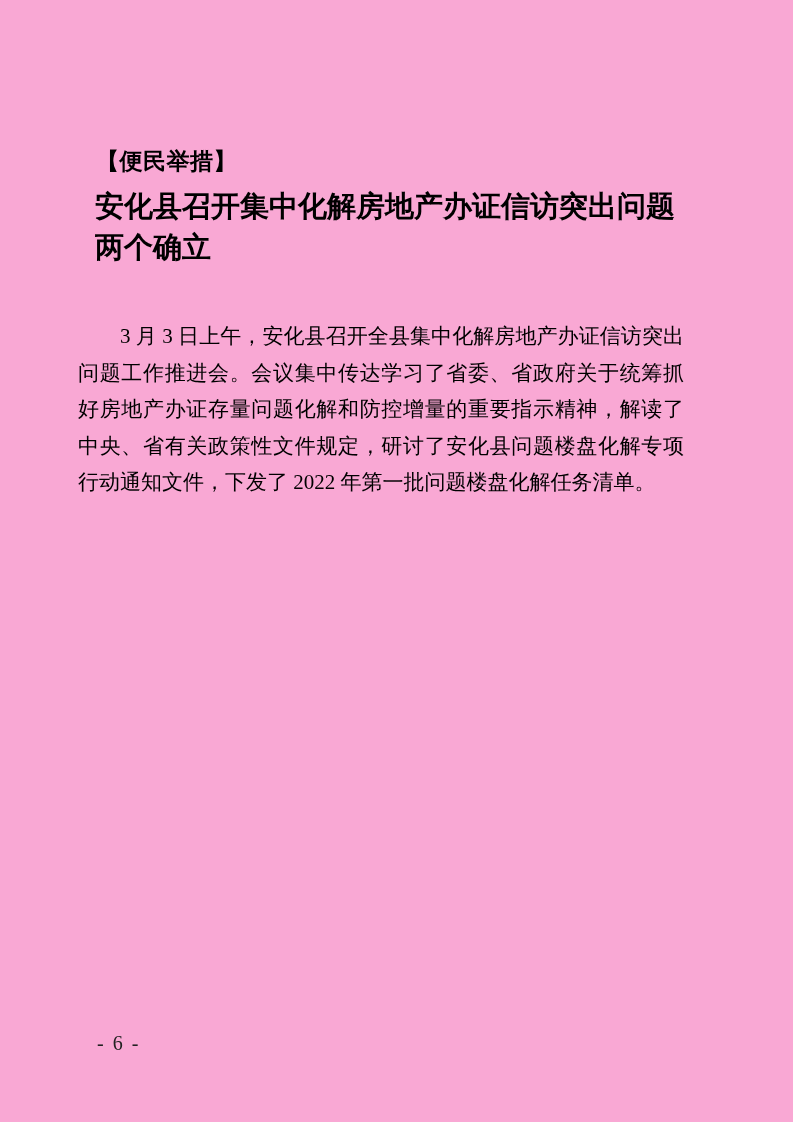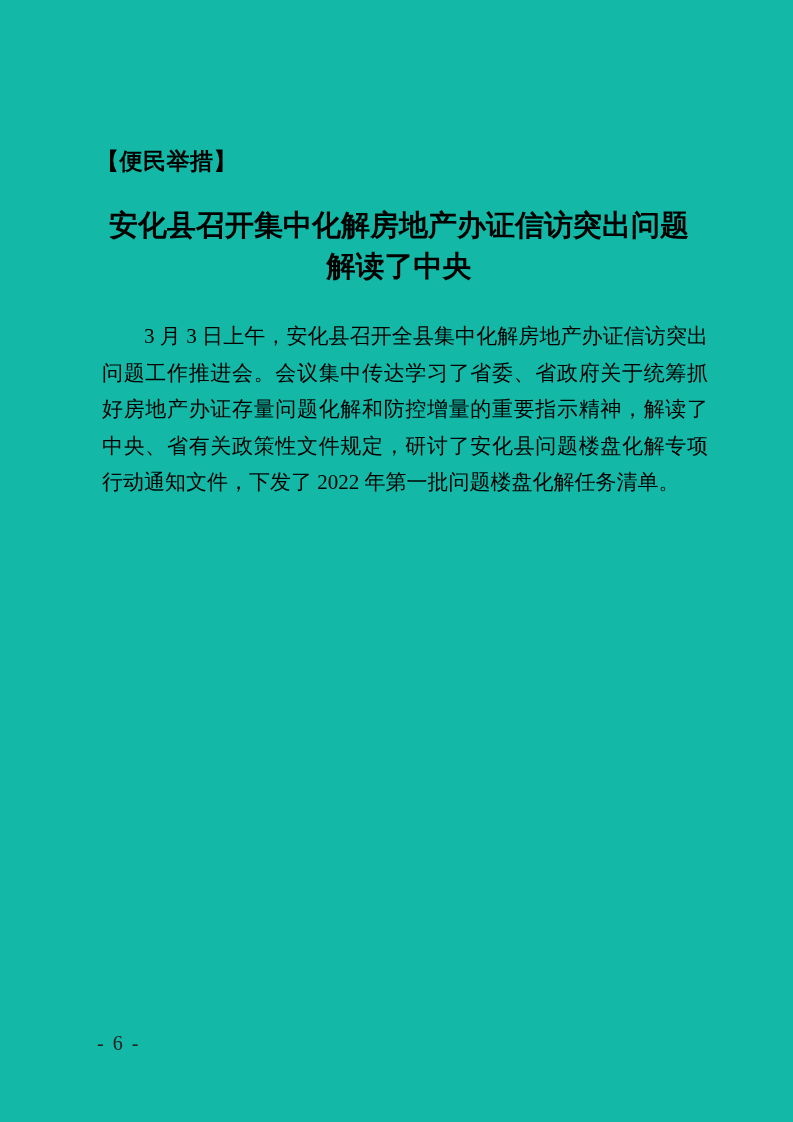--- a/index.html
+++ b/index.html
@@ -4,55 +4,54 @@
 <style>
   html, body {
     margin: 0;
     padding: 0;
     background: #ffffff;
   }
   .page {
     position: relative;
     width: 793px;
     height: 1122px;
-    background: #14b8a6;
+    background: #f9a8d4;
     color: #000000;
     overflow: hidden;
   }
   .section-header {
     position: absolute;
     left: 96px;
     top: 146px;
     font-family: "Liberation Sans", "DejaVu Sans", sans-serif;
     font-weight: 700;
     font-size: 23px;
     line-height: 30px;
     color: #000000;
     letter-spacing: 0.5px;
     white-space: nowrap;
   }
   .doc-title {
     position: absolute;
     left: 95px;
-    top: 205px;
+    top: 186px;
     width: 608px;
     margin: 0;
-    text-align: center;
     font-family: "Liberation Sans", "DejaVu Sans", sans-serif;
     font-weight: 700;
     font-size: 29px;
     line-height: 41px;
     color: #000000;
   }
   .doc-title .title-line {
     display: block;
   }
   .body-text {
     position: absolute;
-    left: 102px;
+    left: 78px;
     top: 318px;
     width: 606px;
     font-family: "Liberation Serif", "DejaVu Serif", serif;
     font-size: 21px;
     line-height: 36.6px;
     color: #000000;
   }
   .body-text p {
     margin: 0;
     text-indent: 2em;
@@ -73,21 +72,21 @@
 </style>
 </head>
 <body>
 
 <div class="page">
 
   <div class="section-header">【便民举措】</div>
 
   <h1 class="doc-title">
     <span class="title-line">安化县召开集中化解房地产办证信访突出问题</span>
-    <span class="title-line">解读了中央</span>
+    <span class="title-line">两个确立</span>
   </h1>
 
   <div class="body-text">
     <p>3 月 3 日上午，安化县召开全县集中化解房地产办证信访突出问题工作推进会。会议集中传达学习了省委、省政府关于统筹抓好房地产办证存量问题化解和防控增量的重要指示精神，解读了中央、省有关政策性文件规定，研讨了安化县问题楼盘化解专项行动通知文件，下发了 2022 年第一批问题楼盘化解任务清单。</p>
   </div>
 
   <div class="page-number">- 6 -</div>
 
 </div>
 

